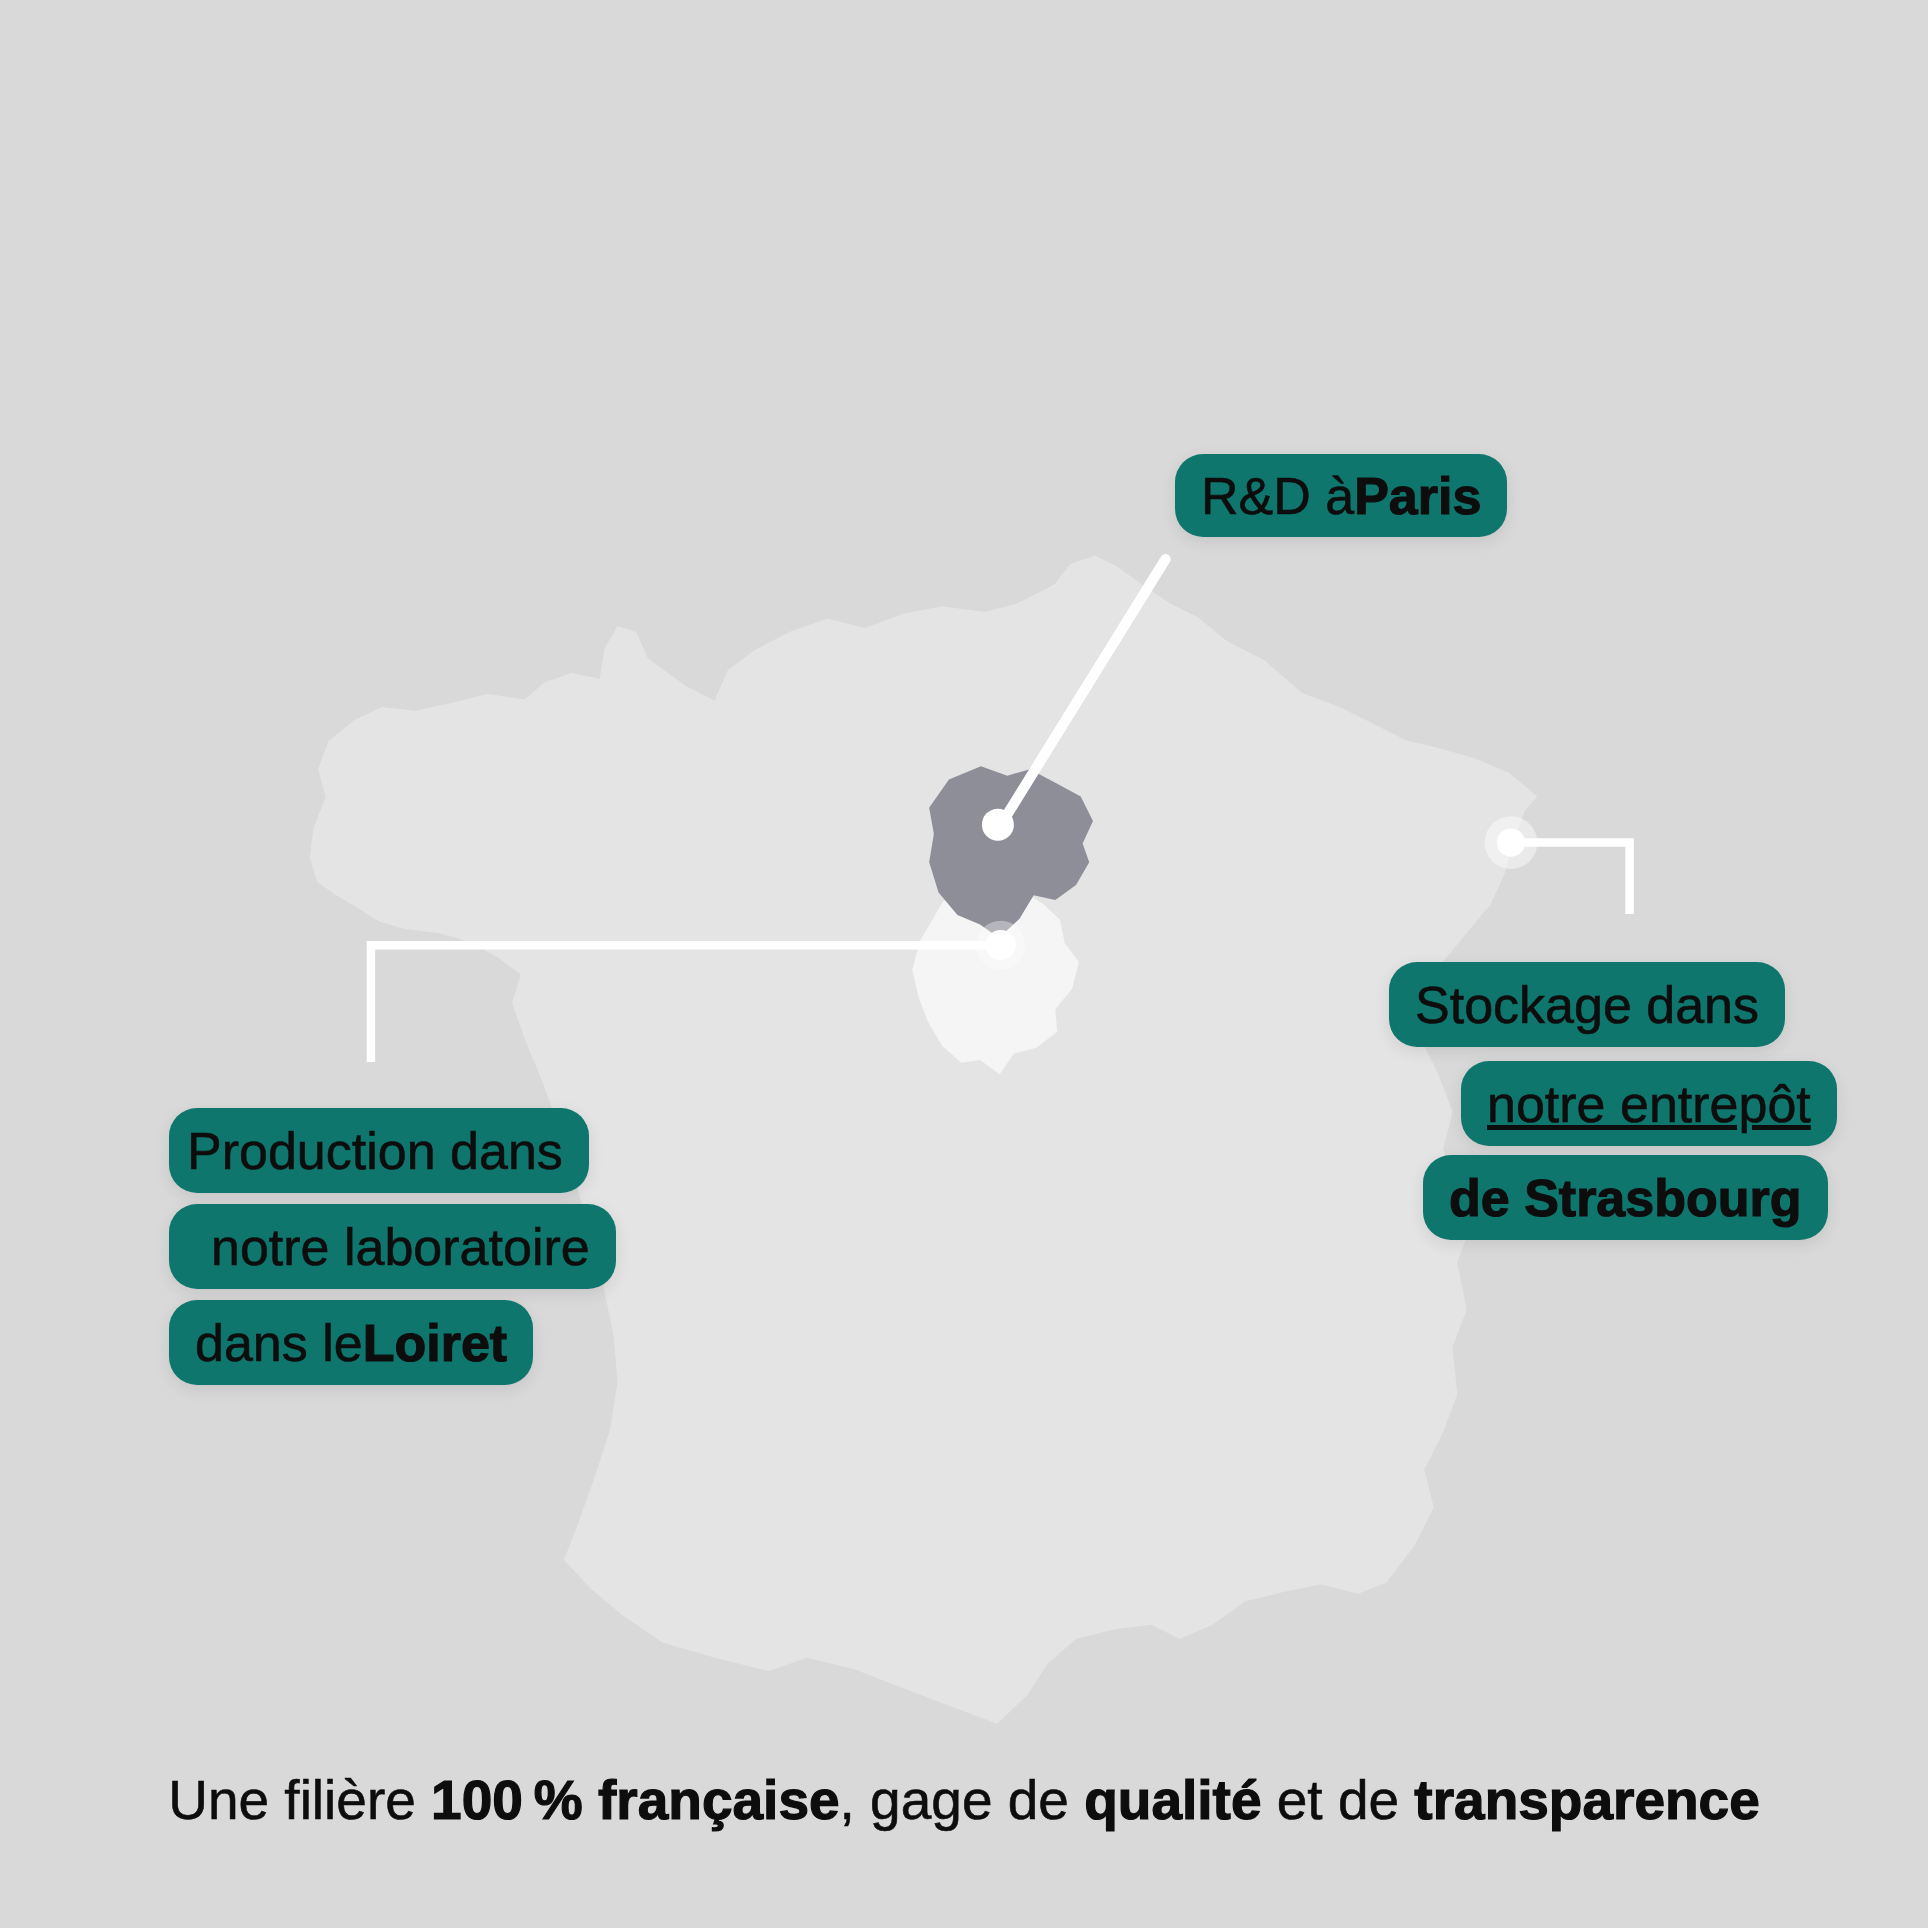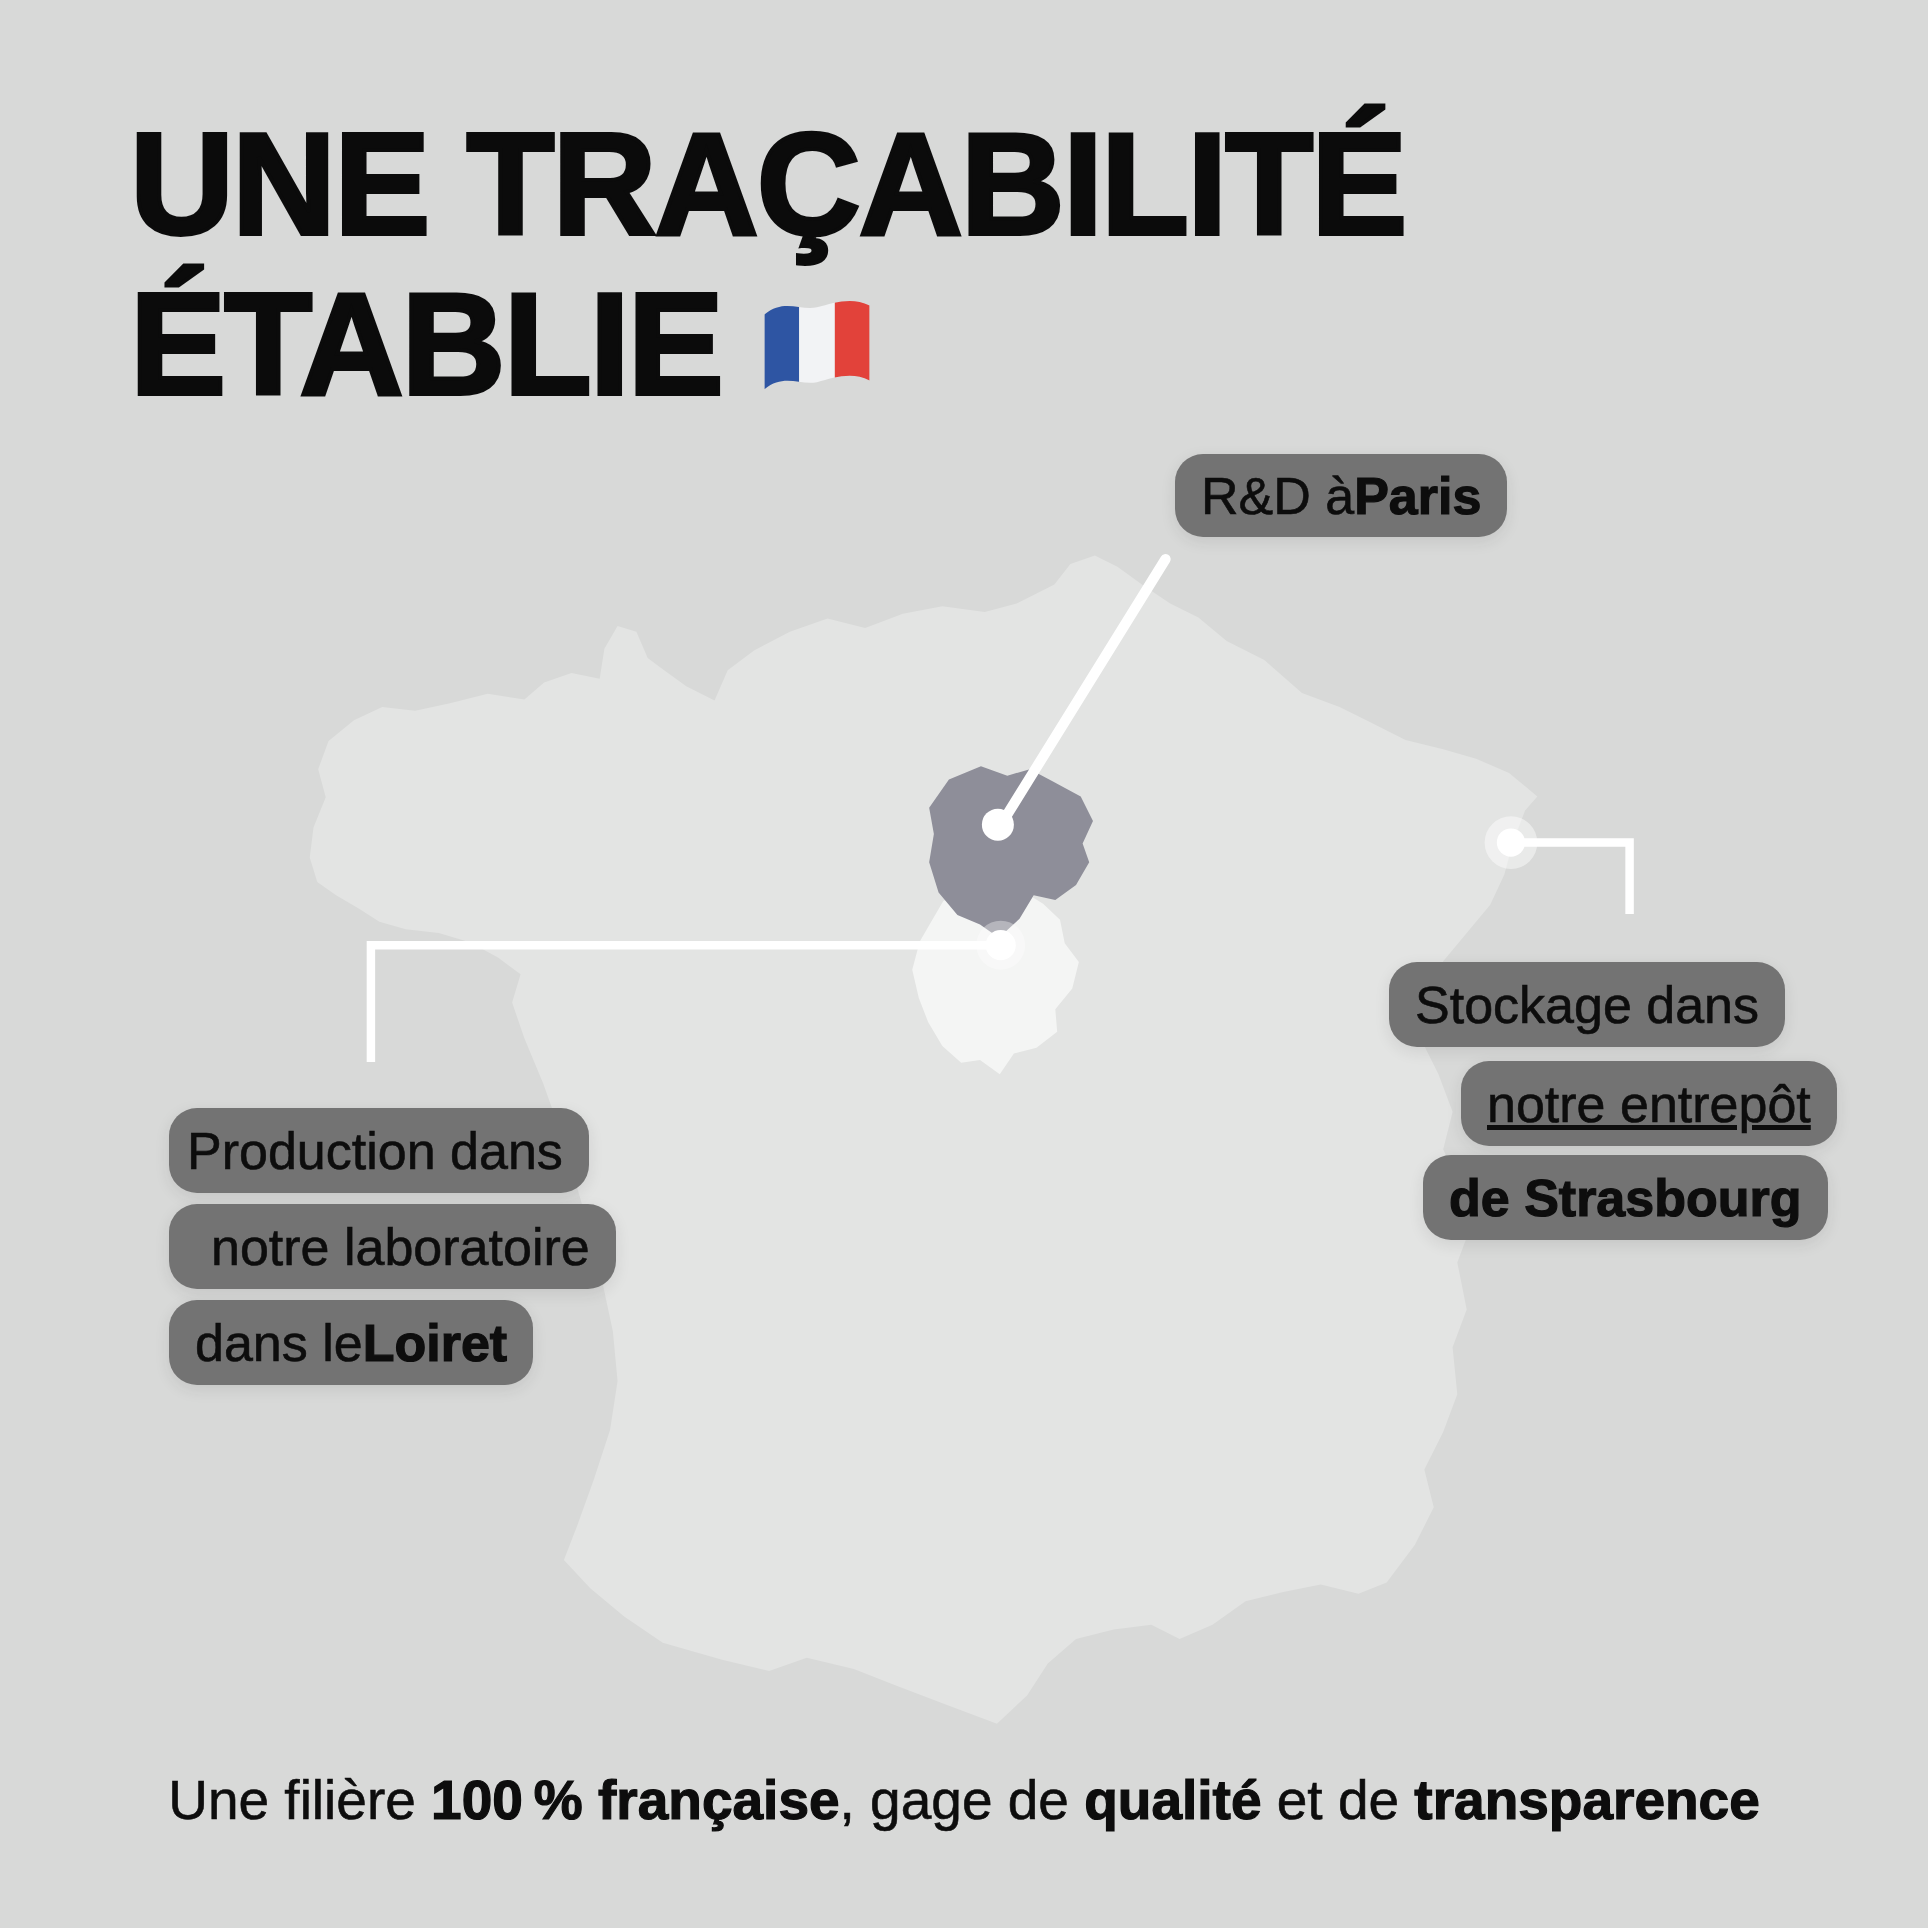--- a/index.html
+++ b/index.html
@@ -27,21 +27,21 @@
   }
   .title .flag{
     display:inline-block;
     width:122px;height:107px;
     margin-left:34px;
     vertical-align:-5.6px;
   }
   
   .callout{
     position:absolute;
-    background:#737373;
+    background:#0f766e;
     border-radius:28px;
     height:85px;
     display:flex;align-items:center;
     padding:0 26px;
     font-size:52px;
     color:#0d0d0d;
     white-space:nowrap;
     box-shadow:0 4.7px 15px rgba(40,40,40,.10);
   }
   .seg-r{-webkit-text-stroke:0.6px #0d0d0d;}
@@ -88,35 +88,20 @@
 
     <polyline points="1063,1004 394,1004 394,1128" fill="none" stroke-width="9" stroke="#ffffff"></polyline>
     <circle cx="1063" cy="1004" r="26" opacity="0.35" fill="#ffffff"></circle>
     <circle cx="1063" cy="1004" r="16" fill="#ffffff"></circle>
 
     <polyline points="1607,895 1731,895 1731,971" fill="none" stroke-width="9" stroke="#ffffff"></polyline>
     <circle cx="1605" cy="895" r="28" opacity="0.45" fill="#ffffff"></circle>
     <circle cx="1605" cy="895" r="15" fill="#ffffff"></circle>
   </svg>
 
-  <div class="title">
-    <span>UNE TRAÇABILITÉ</span><br>
-    <span>ÉTABLIE</span><svg class="flag" viewBox="0 0 130 120">
-      <defs>
-        <clipPath id="flagclip">
-          <path d="M6,24 C28,6 46,20 65,16 C84,11 104,4 124,14 L124,98 C104,88 84,95 65,100 C46,104 28,90 6,108 Z"></path>
-        </clipPath>
-      </defs>
-      <g clip-path="url(#flagclip)">
-        <rect x="0" y="0" width="45" height="120" fill="#2e55a3"></rect>
-        <rect x="45" y="0" width="40" height="120" fill="#f2f3f5"></rect>
-        <rect x="85" y="0" width="45" height="120" fill="#e2423a"></rect>
-      </g>
-    </svg>
-  </div>
 
   <div class="callout" id="co-paris">
       <span class="seg-r">R&amp;D à </span>
       <span class="seg-b">Paris</span>
     </div>
 
   <div class="callout" id="co-loiret-1">
       <span class="seg-r">Production dans</span>
     </div>
   <div class="callout" id="co-loiret-2">

